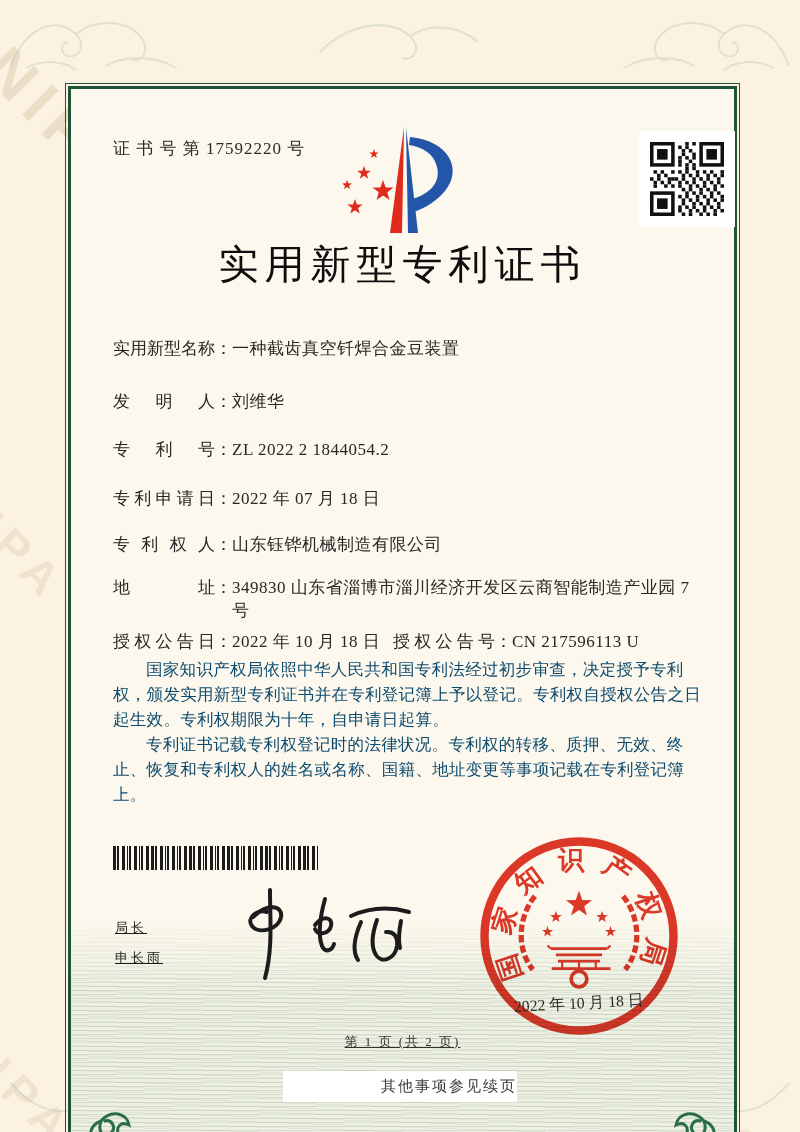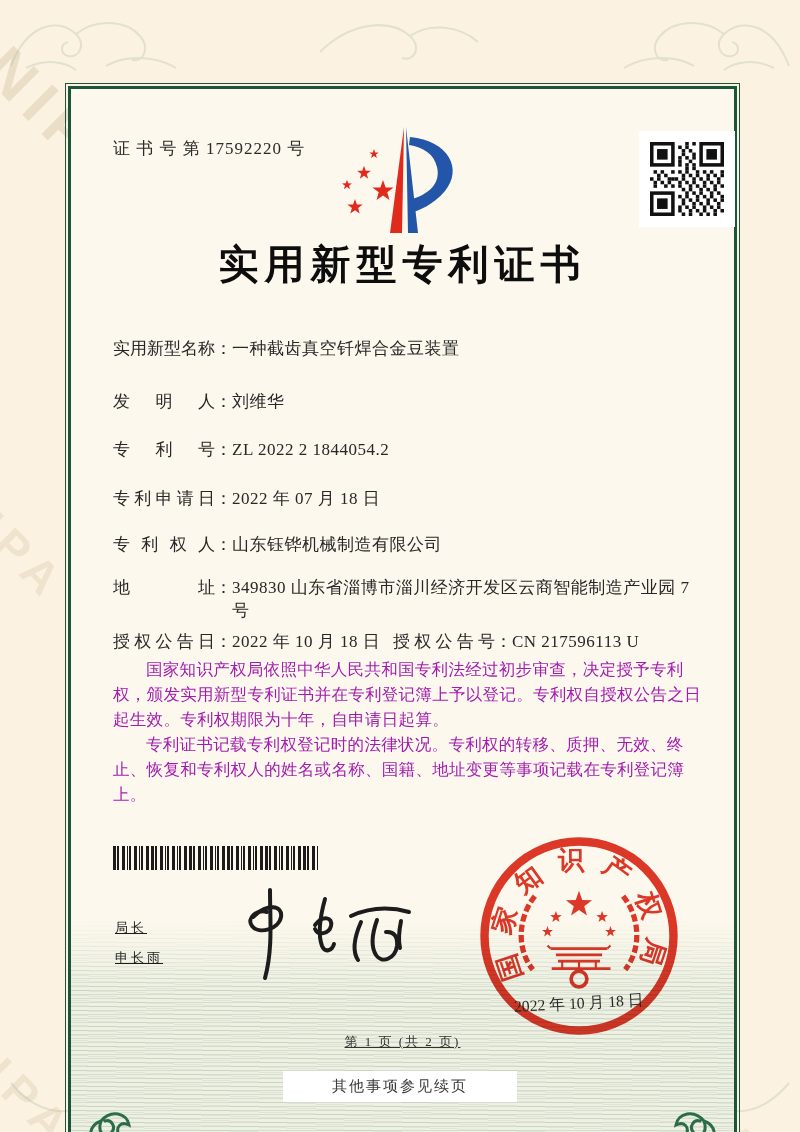--- a/index.html
+++ b/index.html
@@ -22,37 +22,37 @@
           repeating-linear-gradient(0deg,rgba(115,146,112,.20) 0 1px,rgba(0,0,0,0) 1px 4px),
           repeating-linear-gradient(2deg,rgba(115,146,112,.12) 0 1px,rgba(0,0,0,0) 1px 5px);}
   .flourish{position:absolute;bottom:-6px;width:100px;height:100px;}
   .flourish.right{right:-4px;transform:scaleX(-1);}
   .flourish.left{left:-4px;}
   .certno{position:absolute;left:42px;top:48px;font-size:17px;letter-spacing:1px;color:#2a2a2a;}
   .logo{position:absolute;left:266px;top:34px;}
   .qrpad{position:absolute;left:568px;top:42px;width:96px;height:96px;background:#fff;}
   .qrpad svg{margin:11px;}
   .title{position:absolute;left:0;right:0;top:148px;text-align:center;
-         font-size:40px;font-weight:bold;letter-spacing:6px;color:#0d0d0d;}
+         font-size:40px;font-weight:normal;letter-spacing:6px;color:#0d0d0d;}
   .rows{position:absolute;left:42px;top:0;width:585px;font-size:17px;color:#272727;}
   .row{position:absolute;left:0;white-space:nowrap;}
   .lbl{display:inline-block;width:102px;text-align:justify;text-align-last:justify;vertical-align:top;}
   .val{letter-spacing:.5px;text-align:center;}
   .addrval{display:inline-block;width:478px;white-space:normal;line-height:23px;vertical-align:top;letter-spacing:.5px;}
   .pair2{position:absolute;left:280px;top:0;}
-  .paras{position:absolute;left:42px;top:568px;width:598px;font-size:16.5px;line-height:25px;color:#a21caf;}
+  .paras{position:absolute;left:42px;top:568px;width:598px;font-size:16.5px;line-height:25px;color:#0c4a6e;}
   .paras p{margin:0;text-indent:2em;letter-spacing:.3px;}
   .barcode{position:absolute;left:42px;top:757px;}
   .signer{position:absolute;left:44px;top:824px;font-family:"Liberation Sans","DejaVu Sans",sans-serif;
           font-size:13px;letter-spacing:3px;color:#1c1c1c;line-height:30px;text-decoration:underline;}
   .autograph{position:absolute;left:148px;top:796px;}
   .seal{position:absolute;left:403px;top:742px;mix-blend-mode:multiply;}
   .pagenum{position:absolute;left:0;right:0;top:944px;text-align:center;font-size:13px;color:#333;letter-spacing:2px;text-decoration:underline;}
   .contbox{position:absolute;left:283px;top:1071px;width:234px;height:31px;background:#fff;
-           text-align:center;line-height:31px;font-size:15px;color:#3a3a3a;letter-spacing:2px;}
+           text-align:right;line-height:31px;font-size:15px;color:#3a3a3a;letter-spacing:2px;}
 </style>
 </head>
 <body>
 
 <div class="page">
 
   <svg class="orn" style="left:6px;top:6px" width="180" height="70" viewBox="0 0 180 70">
       <path d="M5 60 C 20 20 50 10 70 28 C 80 38 74 52 62 50 C 54 48 54 38 62 36 M70 28 C 90 12 120 14 134 30 C 144 42 138 56 126 54 M20 62 C 40 52 60 56 70 64 M100 60 C 120 48 150 50 170 62" fill="none" stroke="#5d8f6f" stroke-width="2"></path>
     </svg>
   <svg class="orn" style="right:6px;top:6px;transform:scaleX(-1)" width="180" height="70" viewBox="0 0 180 70">

